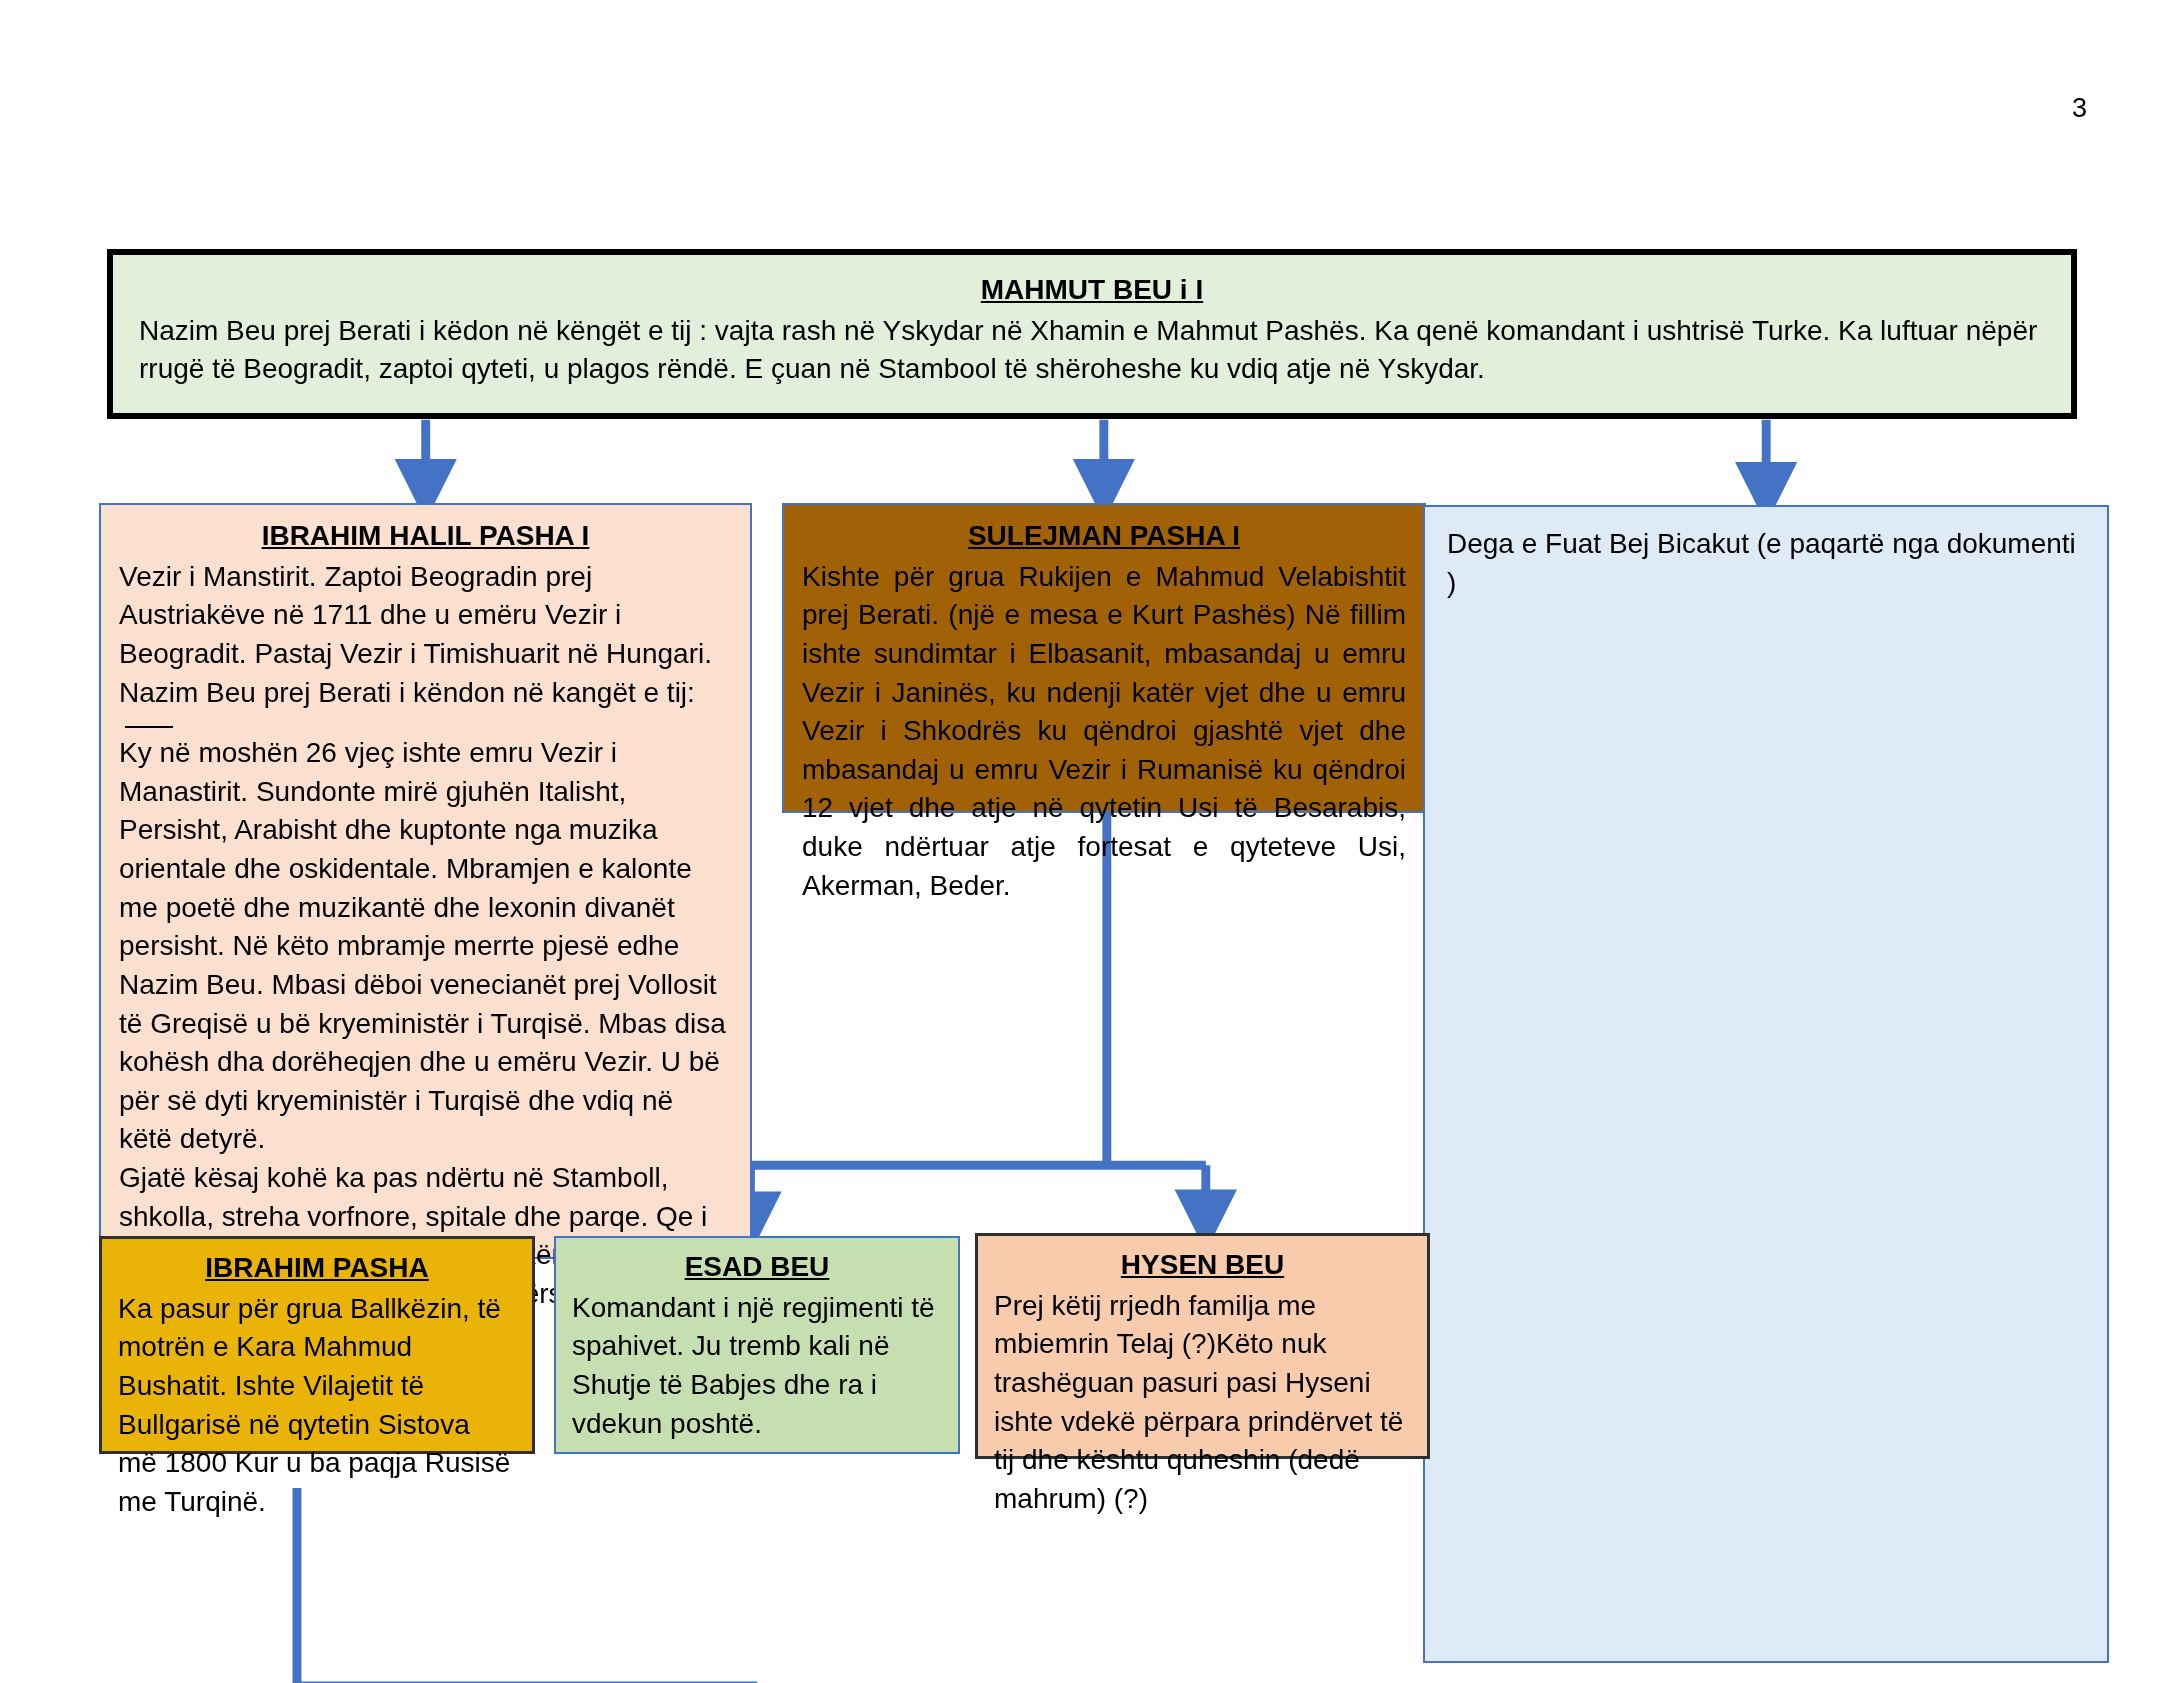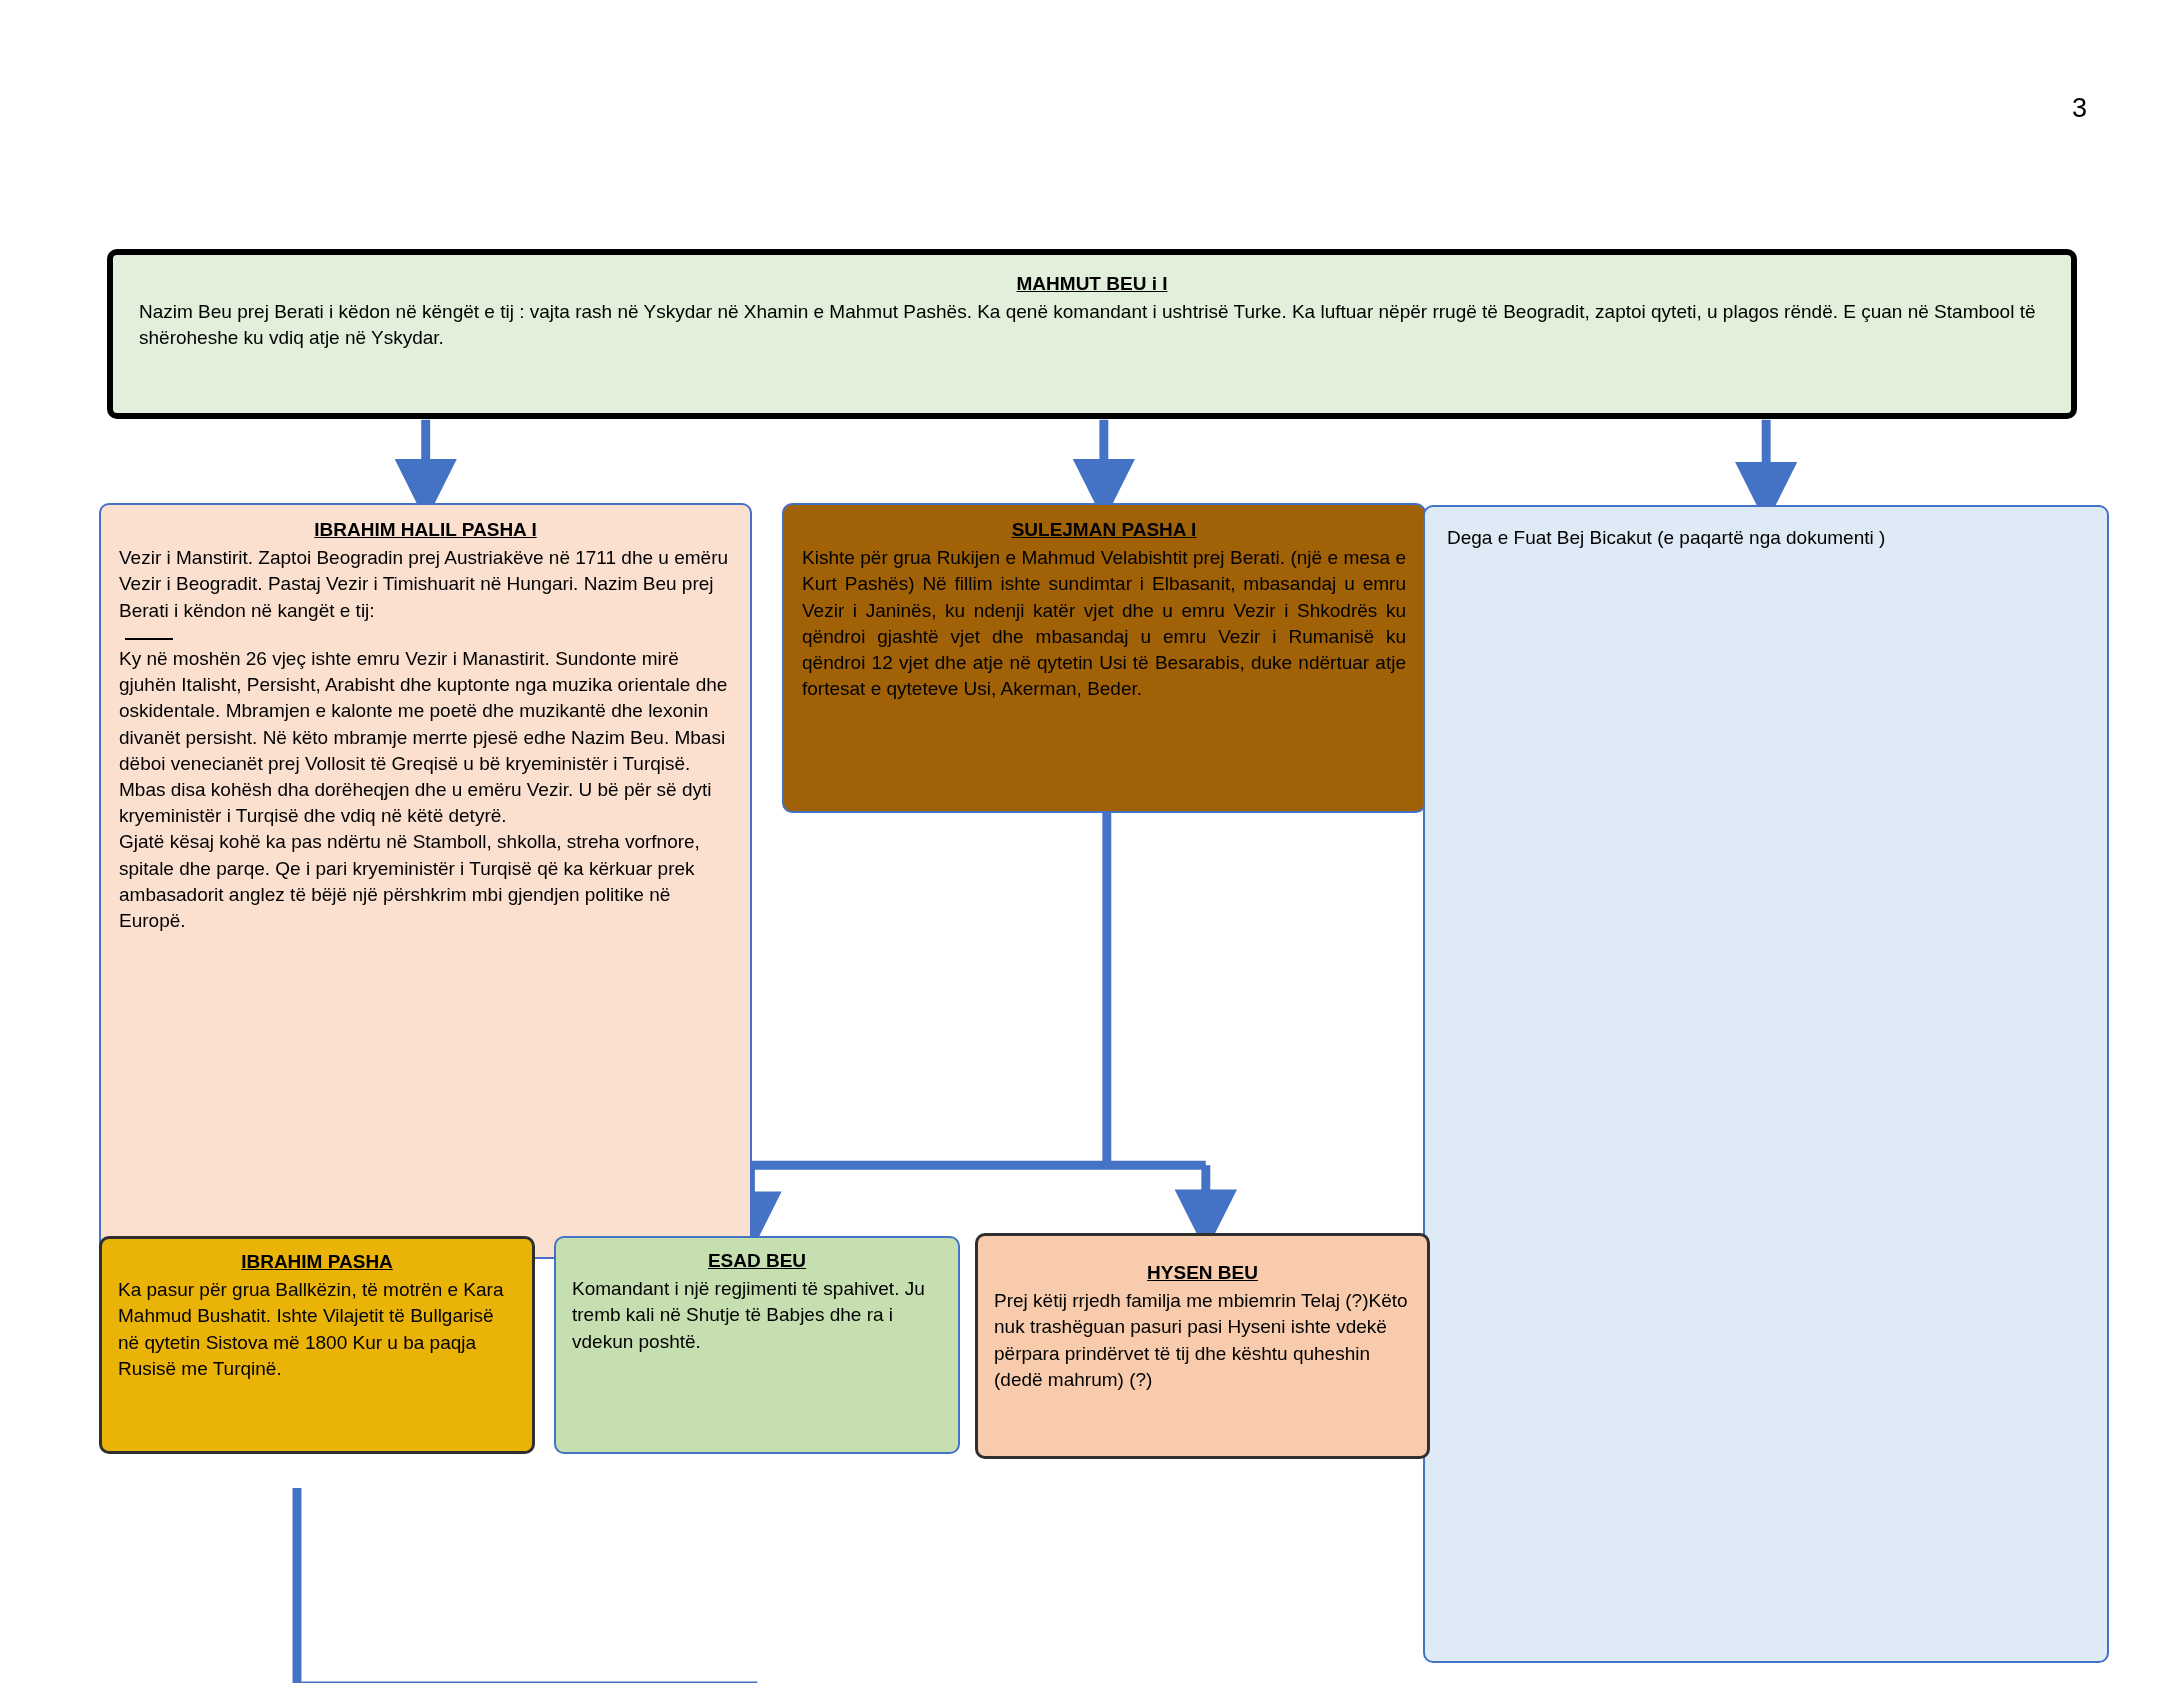--- a/index.html
+++ b/index.html
@@ -23,23 +23,22 @@
     font-size: 27px;
     line-height: 1;
     color: #000;
   }
 
   
   .node {
     position: absolute;
     box-sizing: border-box;
     padding: 10px 16px 10px 16px;
-    font-size: 19px;
+    font-size: 28px;
     line-height: 1.38;
-    border-radius: 10px;
   }
   .node .title {
     display: block;
     text-align: center;
     font-weight: bold;
     text-decoration: underline;
     margin-bottom: 2px;
   }
   .node p {
     margin: 0;
@@ -118,21 +117,21 @@
     border: 2px solid #4472C4;
     padding: 10px 16px;
   }
   #hysen-box {
     left: 975px;
     top: 1233px;
     width: 455px;
     height: 226px;
     background: #F7CBAC;
     border: 3px solid #2F2F2F;
-    padding: 24px 16px;
+    padding: 10px 16px;
   }
 
   
   #connectors {
     position: absolute;
     left: 0; top: 0;
     width: 2178px;
     height: 1683px;
     pointer-events: none;
   }

